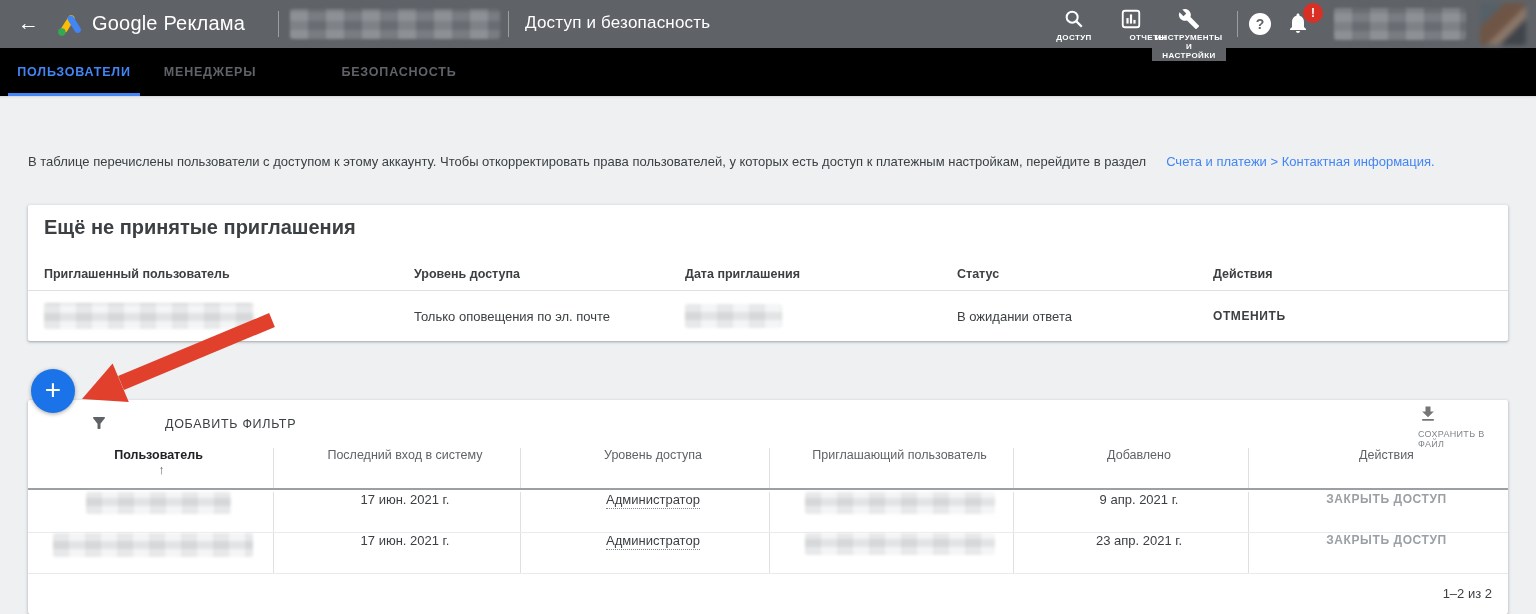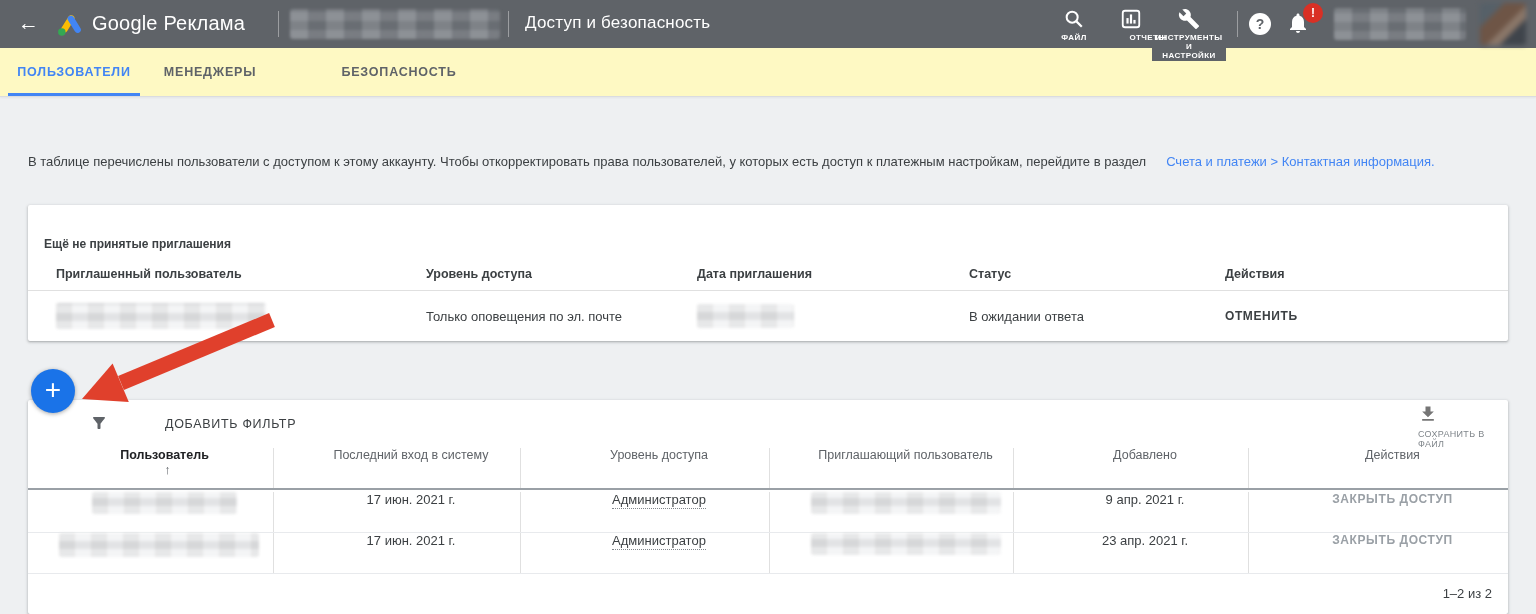--- a/index.html
+++ b/index.html
@@ -31,41 +31,41 @@
       repeating-linear-gradient(0deg, rgba(255,255,255,.5) 0 8px, rgba(0,0,0,.03) 8px 16px);
     background-color:#e9eaec; }
   .blur.dark { background-color:#757a80;
     background-image:
       repeating-linear-gradient(90deg, rgba(255,255,255,.10) 0 18px, rgba(0,0,0,.06) 18px 36px),
       repeating-linear-gradient(0deg, rgba(255,255,255,.08) 0 9px, rgba(0,0,0,.05) 9px 18px); }
   .avatar-blur { border-radius:3px; filter:blur(2.5px);
     background:linear-gradient(135deg,#566068 0 28%,#6e5546 28% 55%,#8a7668 55% 70%,#3f444b 70% 100%); }
 
   
-  .tabbar { position:absolute; top:48px; left:0; width:1536px; height:49px; background:#fef9c3; border-bottom:1px solid #dadce0; box-shadow:0 1px 2px rgba(0,0,0,.05); z-index:1; }
+  .tabbar { position:absolute; top:48px; left:0; width:1536px; height:49px; background:#000000; border-bottom:1px solid #dadce0; box-shadow:0 1px 2px rgba(0,0,0,.05); z-index:1; }
   .tab { position:absolute; top:0; height:49px; line-height:49px; text-align:center; font-size:12.5px; font-weight:bold; letter-spacing:.8px; color:#5f6368; cursor:pointer; }
   .tab.active { color:#4285f4; }
   .tab-underline { position:absolute; left:8px; bottom:0; width:132px; height:3px; background:#4285f4; }
 
   
   .description { position:absolute; left:28px; top:153px; width:1490px; font-size:13px; color:#3c4043; line-height:18px; }
   .description a { color:#4285f4; text-decoration:none; margin-left:20px; cursor:pointer; }
 
   
   .card { position:absolute; left:28px; width:1480px; background:#fff; border-radius:2px;
           box-shadow:0 1px 2px rgba(60,64,67,.28), 0 1px 3px 1px rgba(60,64,67,.12); }
   .card1 { top:205px; height:136px; }
   .card2 { top:400px; height:214px; overflow:hidden; }
 
-  .card1-title { position:absolute; left:16px; top:32px; font-size:12px; color:#3c4043;text-align:center; }
+  .card1-title { position:absolute; left:16px; top:11px; font-size:20px; color:#3c4043;text-align:center; }
 
   .grid { display:grid; align-items:center; position:absolute; left:0; right:0; }
   .t1 { grid-template-columns:370px 271px 272px 256px 1fr; }
   .t2 { grid-template-columns:246px 247px 249px 244px 235px 1fr; }
-  .cell { padding-left:28px; font-size:13px; color:#3c4043; height:100%; display:flex; align-items:center; }
+  .cell { padding-left:16px; font-size:13px; color:#3c4043; height:100%; display:flex; align-items:center; }
   .t1-header { top:53px; height:33px; border-bottom:1px solid #e0e0e0; }
   .t1-header .cell, .t2-header .cell { font-size:12.5px; color:#3c4043; }
   .t1-header .cell { font-weight:bold; color:#3c4043; }
   .t1-row { top:86px; height:50px; }
 
   .t2-header { top:48px; height:42px; border-bottom:2px solid #9aa0a6; }
   .t2-header .cell { color:#5f6368; }
   .t2-header .cell.sorted { color:#202124; font-weight:bold; }
   .t2 .cell { border-right:1px solid #e0e0e0;flex-direction:column; }
   .t2 .cell:last-child { border-right:none; }
@@ -109,21 +109,21 @@
   <div class="vdiv" style="left:278px;"></div>
   <div class="blur dark abs" style="left:290px; top:9px; width:210px; height:30px;"></div>
   <div class="vdiv" style="left:508px;"></div>
 
   <span class="page-title">Доступ и безопасность</span>
 
   <svg class="hicon" style="left:1063px;" viewBox="0 0 24 24">
     <circle cx="10" cy="10" r="6" fill="none" stroke="#fff" stroke-width="2.2"></circle>
     <line x1="14.6" y1="14.6" x2="20.5" y2="20.5" stroke="#fff" stroke-width="2.4"></line>
   </svg>
-  <div class="hicon-label" style="left:1034px;">ФАЙЛ</div>
+  <div class="hicon-label" style="left:1034px;">ДОСТУП</div>
 
   <svg class="hicon" style="left:1120px;" viewBox="0 0 24 24">
     <rect x="3" y="3" width="18" height="18" rx="2.5" fill="none" stroke="#fff" stroke-width="2"></rect>
     <rect x="7" y="11" width="2.4" height="6" fill="#fff"></rect>
     <rect x="10.8" y="7" width="2.4" height="10" fill="#fff"></rect>
     <rect x="14.6" y="13" width="2.4" height="4" fill="#fff"></rect>
   </svg>
   <div class="hicon-label" style="left:1108px;">ОТЧЕТЫ</div>
 
   <svg class="hicon" style="left:1178px;" viewBox="0 0 24 24">

